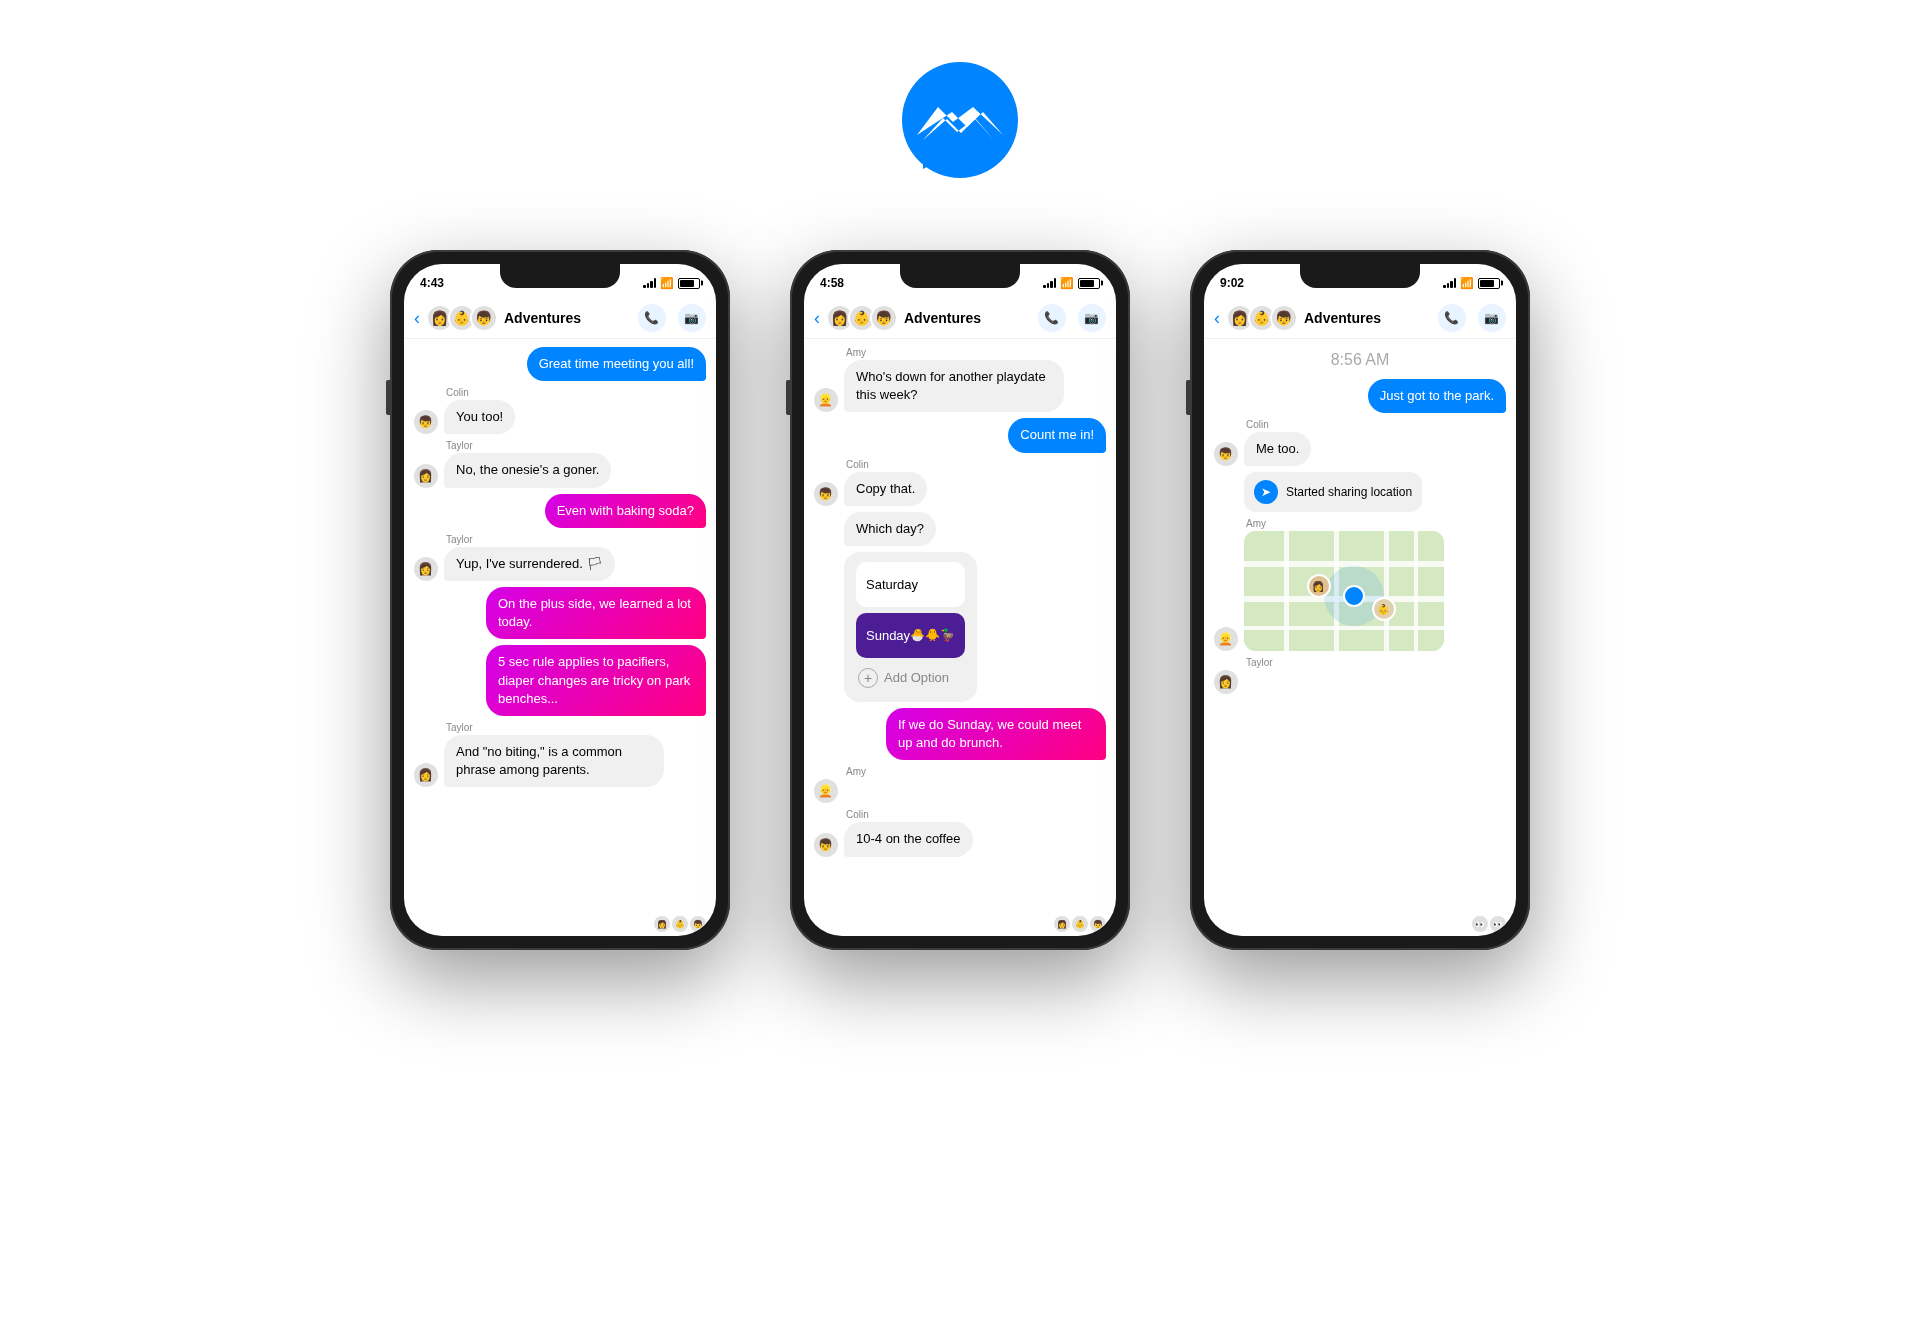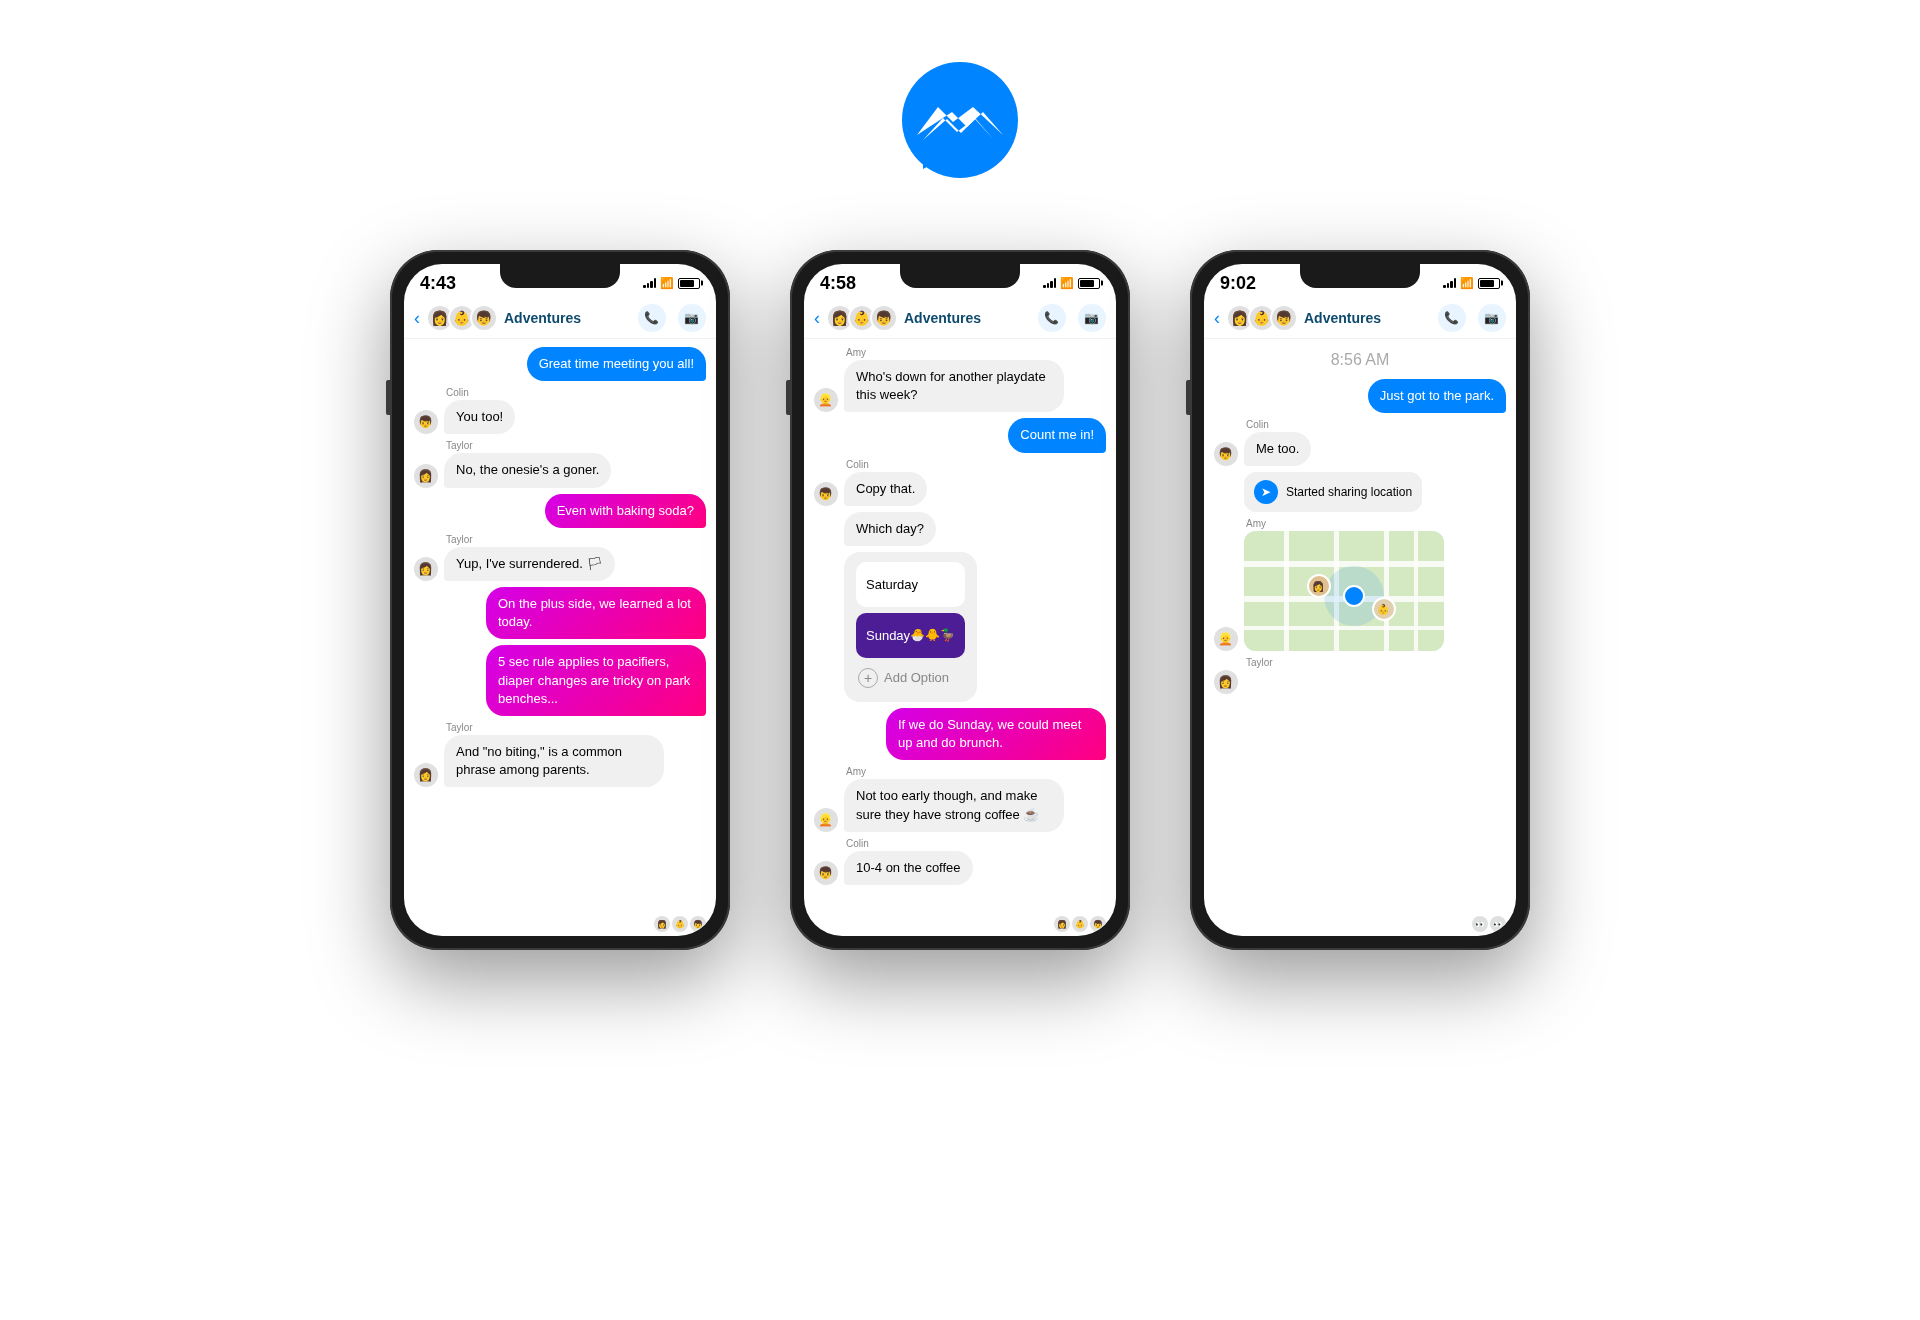--- a/index.html
+++ b/index.html
@@ -79,21 +79,21 @@
       align-items: center;
       padding: 8px 16px 4px;
       font-size: 11px;
       font-weight: 600;
       color: #000;
       height: 34px;
       flex-shrink: 0;
     }
 
     .status-time {
-      font-size: 18px;
+      font-size: 12px;
       font-weight: 700;
     }
 
     .status-icons {
       display: flex;
       align-items: center;
       gap: 4px;
     }
 
     .signal-bars {
@@ -174,21 +174,21 @@
       font-size: 14px;
     }
 
     .avatar-circle:first-child {
       margin-left: 0;
     }
 
     .header-title {
       font-size: 14px;
       font-weight: 700;
-      color: #0c4a6e;
+      color: #000000;
       flex: 1;
     }
 
     .header-actions {
       display: flex;
       gap: 12px;
       align-items: center;
     }
 
     .header-action-btn {
@@ -598,21 +598,20 @@
         </div>
 
         <div class="message-row sent">
           <div class="bubble sent">If we do Sunday, we could meet up and do brunch.</div>
         </div>
 
         <div class="message-row received">
           <span class="sender-name">Amy</span>
           <div class="message-with-avatar">
             <div class="message-avatar">👱</div>
-            <div class="bubble received">Not too early though, and make sure they have strong coffee ☕</div>
           </div>
         </div>
 
         <div class="message-row received">
           <span class="sender-name">Colin</span>
           <div class="message-with-avatar">
             <div class="message-avatar">👦</div>
             <div class="bubble received">10-4 on the coffee</div>
           </div>
         </div>

